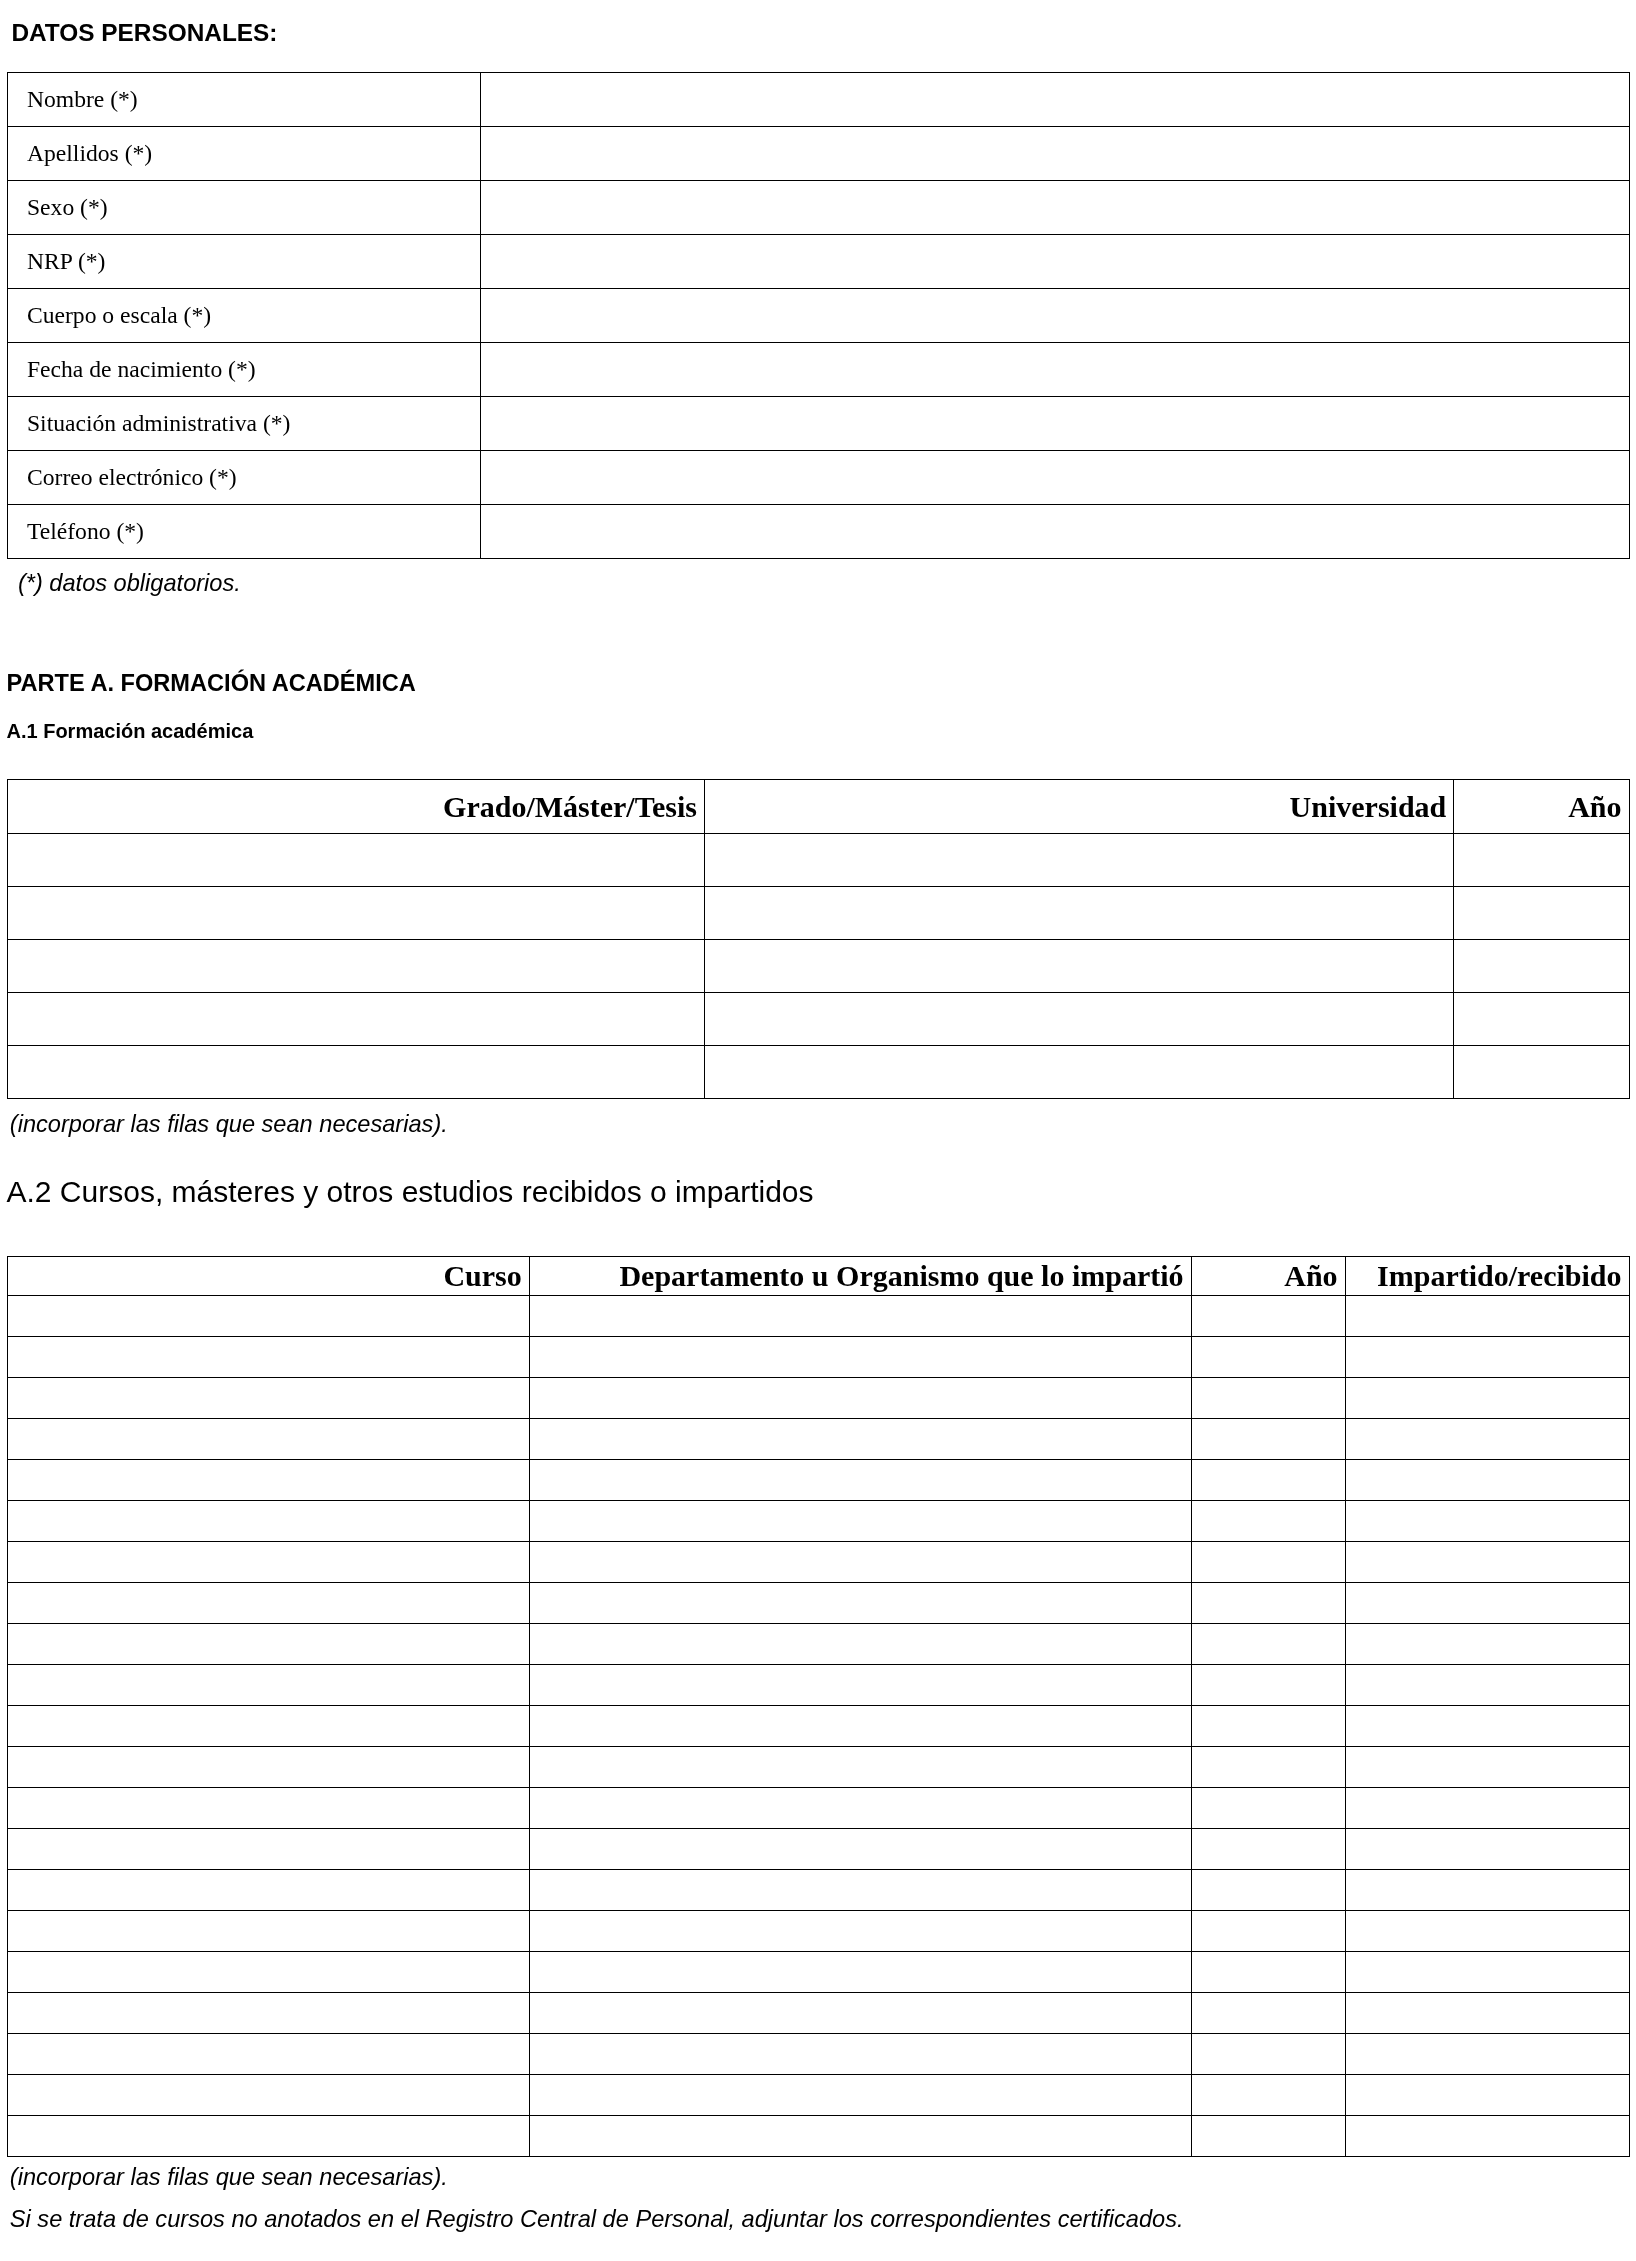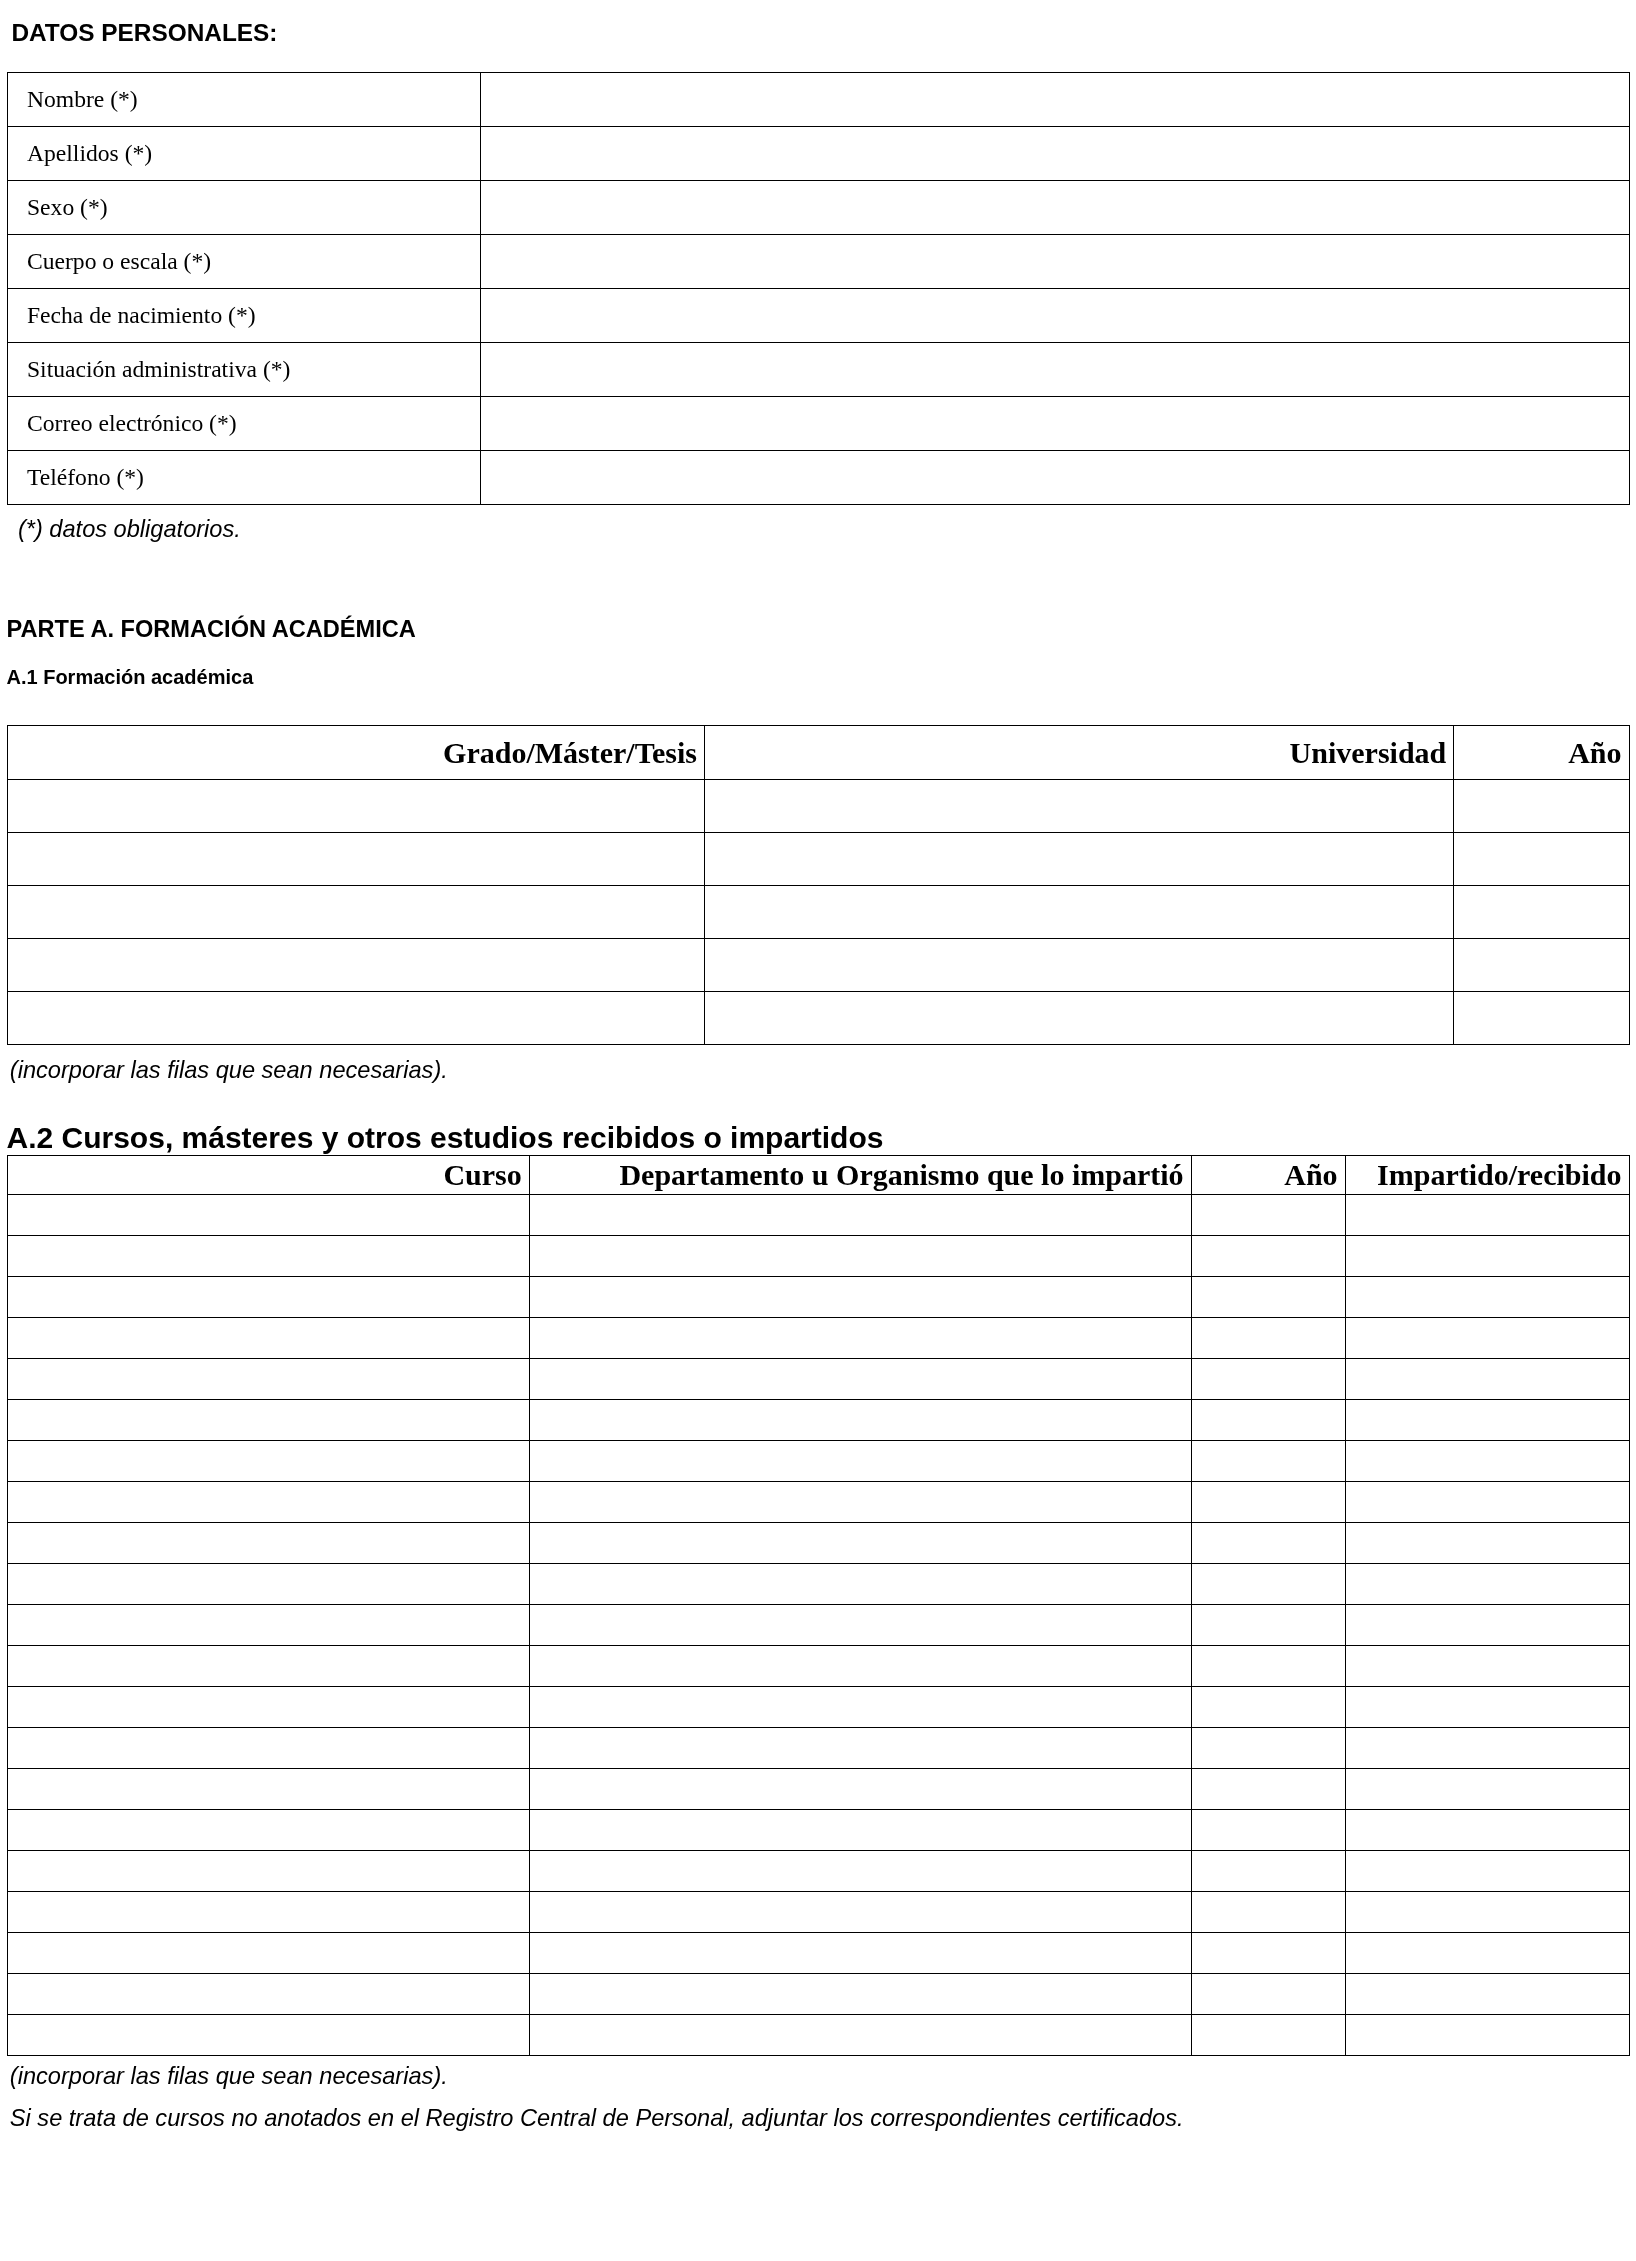--- a/index.html
+++ b/index.html
@@ -72,23 +72,24 @@
     font-size: 23.6px;
     margin-top: 73px;
   }
   .sub-title {
     font-weight: bold;
     font-size: 20px;
     margin-top: 23px;
     margin-bottom: 36px;
   }
   .big-title {
-    font-weight: bold;
+    font-weight: normal;
     font-size: 30px;
     margin-top: 37px;
+    margin-bottom: 47px;
   }
   .a1-note { margin-top: 12.2px; }
   .a2-note { margin-top: 6.5px; }
   .cert-note { margin-top: 15px; }
 </style>
 </head>
 <body>
 
 <div class="page">
 
@@ -103,20 +104,24 @@
         <tr>
           <td class="label-cell">Nombre (*)</td>
           <td class="value-cell"></td>
         </tr>
         <tr>
           <td class="label-cell">Apellidos (*)</td>
           <td class="value-cell"></td>
         </tr>
         <tr>
           <td class="label-cell">Sexo (*)</td>
+          <td class="value-cell"></td>
+        </tr>
+        <tr>
+          <td class="label-cell">NRP (*)</td>
           <td class="value-cell"></td>
         </tr>
         <tr>
           <td class="label-cell">Cuerpo o escala (*)</td>
           <td class="value-cell"></td>
         </tr>
         <tr>
           <td class="label-cell">Fecha de nacimiento (*)</td>
           <td class="value-cell"></td>
         </tr>

